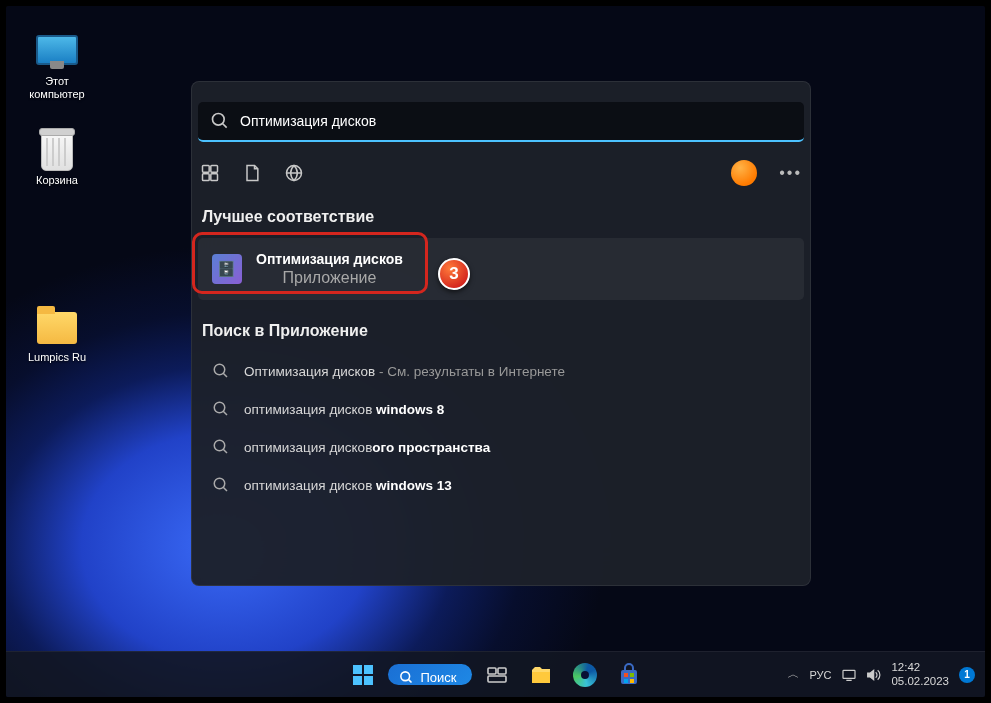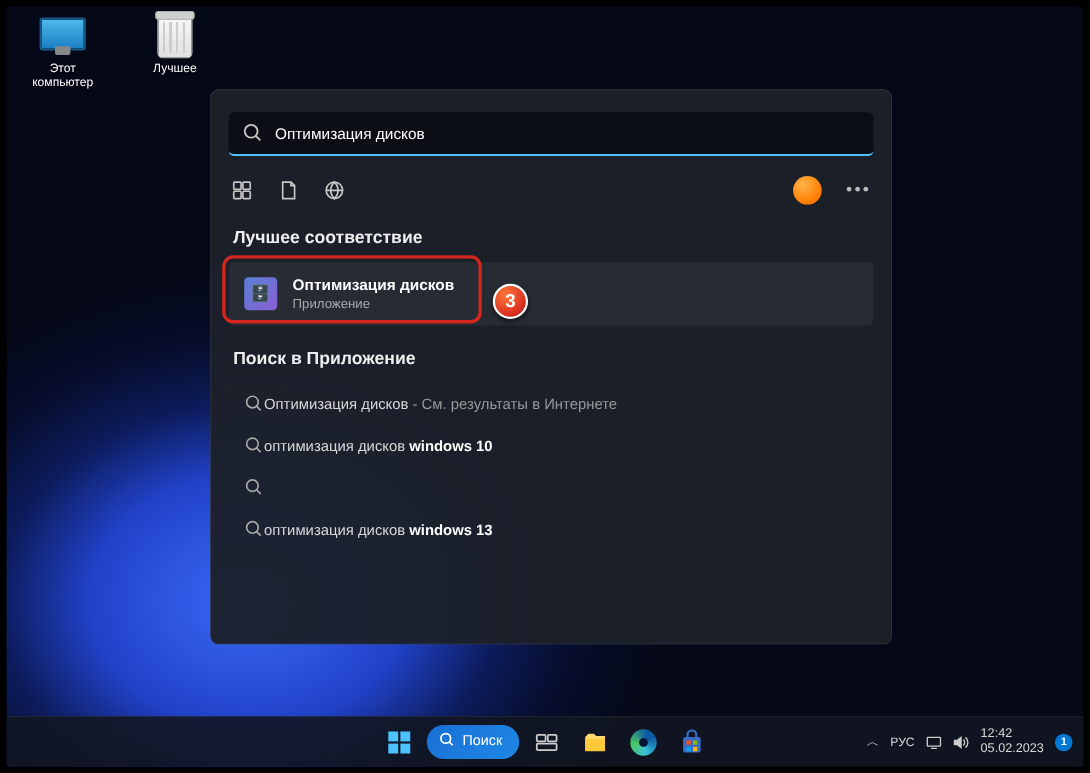--- a/index.html
+++ b/index.html
@@ -2,67 +2,67 @@
 <html><head>
 <meta charset="utf-8">
 <style>
 * { margin:0; padding:0; box-sizing:border-box; font-family:"Segoe UI",Arial,sans-serif; }
 body { width:991px; height:703px; background:#000; overflow:hidden; position:relative; }
 .desktop {
   position:absolute; inset:6px; border-radius:2px;
   background:radial-gradient(ellipse 380px 300px at 220px 540px,#3a6af7 0%,#2142c8 38%,#0c1b5a 60%,#070e2d 78%,#050816 100%);
   overflow:hidden;
 }
-.desktop-icons { position:absolute; top:6px; left:15px; display:flex; gap:30px; }
+.desktop-icons { position:absolute; top:25px; left:15px; display:flex; flex-direction:column; gap:30px; }
 .di { width:72px; display:flex; flex-direction:column; align-items:center; gap:2px; cursor:pointer; }
 .di .ico { width:42px; height:42px; display:flex; align-items:center; justify-content:center; }
 .di span { color:#fff; font-size:11px; text-align:center; line-height:1.15; text-shadow:0 1px 2px rgba(0,0,0,.8); }
 .monitor{width:42px;height:34px;position:relative;}
 .monitor::before{content:"";position:absolute;top:0;left:0;right:0;height:26px;background:linear-gradient(#4db8e8,#1a7fc4);border-radius:3px;border:2px solid #1a5a8a;}
 .monitor::after{content:"";position:absolute;bottom:0;left:14px;width:14px;height:8px;background:#888;border-radius:0 0 2px 2px;}
 .bin{width:32px;height:40px;background:linear-gradient(#f8f8f8,#e0e0e0);border-radius:4px 4px 5px 5px;position:relative;border:1px solid #bbb;}
 .bin::before{content:"";position:absolute;top:-4px;left:-3px;right:-3px;height:6px;background:#d0d0d0;border-radius:3px;border:1px solid #aaa;}
 .bin::after{content:"";position:absolute;top:6px;left:4px;right:4px;bottom:4px;background:repeating-linear-gradient(90deg,#ccc 0 2px,transparent 2px 6px);}
 .folder{width:40px;height:32px;background:linear-gradient(#ffd869,#f5b942);border-radius:2px 3px 3px 3px;position:relative;}
 .folder::before{content:"";position:absolute;top:-6px;left:0;width:18px;height:8px;background:#f5b942;border-radius:2px 2px 0 0;}
 .edge-ico{width:38px;height:38px;border-radius:50%;background:conic-gradient(from 60deg,#0c59a4,#39c2d7 110deg,#4bc862 200deg,#0c59a4 320deg);position:relative;}
 .edge-ico::after{content:"";position:absolute;inset:8px;border-radius:50%;background:#091135;}
 
 .search-panel {
   position:absolute; top:75px; left:185px; width:620px; height:505px;
   background:rgba(28,32,42,.96); border-radius:8px; border:1px solid rgba(255,255,255,.08);
-  backdrop-filter:blur(20px); padding:20px 16px; color:#fff;
+  backdrop-filter:blur(20px); padding:20px 6px; color:#fff;
 }
 .search-box { display:flex; align-items:center; gap:10px; padding:9px 12px; background:rgba(10,12,18,.9); border-radius:5px; border-bottom:2px solid #4cc2ff; }
 .search-box input { flex:1; background:transparent; border:none; color:#fff; font-size:14px; outline:none; }
 .filter-row { display:flex; align-items:center; gap:22px; margin:18px 2px 2px; }
 .filter-row .spacer{flex:1;}
 .tab-ico{width:20px;height:20px;color:#c8c8c8;cursor:pointer;}
 .avatar{width:26px;height:26px;border-radius:50%;background:radial-gradient(circle at 35% 30%,#ffb347,#ff7b00 70%);}
 .dots{color:#bbb;font-size:16px;letter-spacing:2px;cursor:pointer;}
 
 .section-title{font-size:16px;font-weight:600;color:#efefef;margin:22px 0 12px 4px;}
 .best-match{display:flex;align-items:center;gap:14px;padding:13px 14px;background:rgba(255,255,255,.055);border-radius:5px;position:relative;}
 .best-match .bm-ico{width:30px;height:30px;background:linear-gradient(135deg,#5a7fd4,#8a5fd4);border-radius:4px;display:flex;align-items:center;justify-content:center;font-size:15px;}
 .best-match .bm-text .t1{font-size:14px;font-weight:600;}
-.best-match .bm-text .t2{font-size:12px;color:#a8a8a8;margin-top:2px;}
+.best-match .bm-text .t2{font-size:16px;color:#a8a8a8;margin-top:2px;text-align:center;}
 .highlight-box{position:absolute;top:-6px;left:-6px;width:236px;height:62px;border:3px solid #d4261e;border-radius:10px;pointer-events:none;}
 .step-badge{position:absolute;width:32px;height:32px;border-radius:50%;background:radial-gradient(circle at 35% 30%,#ff7a3a,#d4261e 75%);border:2px solid #fff;color:#fff;font-weight:bold;font-size:17px;display:flex;align-items:center;justify-content:center;box-shadow:0 2px 5px rgba(0,0,0,.6);}
 
 .web-list{display:flex;flex-direction:column;gap:0px;margin-top:4px;}
-.web-item{display:flex;align-items:center;padding:10px 14px;border-radius:4px;cursor:pointer;font-size:13.5px;color:#d8d8d8;}
+.web-item{display:flex;align-items:center;gap:14px;padding:10px 14px;border-radius:4px;cursor:pointer;font-size:13.5px;color:#d8d8d8;}
 .web-item .si{width:18px;height:18px;flex-shrink:0;}
 .web-item b{color:#fff;font-weight:600;}
 .web-item .dim{color:#999;}
 
 .taskbar{position:absolute;bottom:0;left:0;right:0;height:46px;background:rgba(18,22,34,.9);border-top:1px solid rgba(255,255,255,.06);display:flex;align-items:center;}
 .tb-center{position:absolute;left:50%;transform:translateX(-50%);display:flex;align-items:center;gap:6px;}
 .tb-btn{width:38px;height:38px;border-radius:4px;display:flex;align-items:center;justify-content:center;cursor:pointer;}
 .start-btn svg{width:24px;height:24px;}
-.search-pill{display:flex;align-items:center;gap:7px;padding:6px 15px 10px 11px;background:linear-gradient(135deg,#1a6fd4,#1e88e5);border-radius:18px;color:#fff;font-size:13px;cursor:pointer;}
+.search-pill{display:flex;align-items:center;gap:7px;padding:6px 15px 0 11px;background:linear-gradient(135deg,#1a6fd4,#1e88e5);border-radius:18px;color:#fff;font-size:13px;cursor:pointer;}
 .tb-ico{width:24px;height:24px;}
 .tb-right{position:absolute;right:10px;display:flex;align-items:center;gap:10px;color:#d8d8d8;font-size:11.5px;}
 .tb-right .chev{cursor:pointer;font-size:12px;color:#bbb;}
 .tb-right .lang{font-size:11px;cursor:pointer;}
 .tb-right .sys{display:flex;gap:8px;cursor:pointer;}
 .tb-right .clock{text-align:left;line-height:1.2;cursor:pointer;}
 .tb-right .notif{width:16px;height:16px;border-radius:50%;background:#0078d4;color:#fff;font-size:10px;display:flex;align-items:center;justify-content:center;font-weight:bold;}
 
 svg{display:block;}
 </style>
@@ -75,23 +75,29 @@
     <div class="di">
       <div class="ico">
           <div class="monitor"></div>
         </div>
       <span>Этот компьютер</span>
     </div>
     <div class="di">
       <div class="ico">
           <div class="bin"></div>
         </div>
-      <span>Лучшее</span>
+      <span>Корзина</span>
     </div>
     <div style="height:60px"></div>
+    <div class="di">
+      <div class="ico">
+          <div class="folder"></div>
+        </div>
+      <span>Lumpics Ru</span>
+    </div>
   </div>
 
   <div class="search-panel">
     <div class="search-box">
       <svg class="tab-ico" viewBox="0 0 24 24" fill="none" stroke="#c8c8c8" stroke-width="2">
           <circle cx="10" cy="10" r="7"></circle>
           <line x1="20" y1="20" x2="15" y2="15"></line>
         </svg>
       <input value="Оптимизация дисков" style="">
     </div>
@@ -138,27 +144,28 @@
             <circle cx="10" cy="10" r="7"></circle>
             <line x1="20" y1="20" x2="15" y2="15"></line>
           </svg>
         <span><span>Оптимизация дисков</span><b></b><span class="dim"> - См. результаты в Интернете</span></span>
       </div>
       <div class="web-item">
         <svg class="si" viewBox="0 0 24 24" fill="none" stroke="#aaa" stroke-width="2">
             <circle cx="10" cy="10" r="7"></circle>
             <line x1="20" y1="20" x2="15" y2="15"></line>
           </svg>
-        <span><span>оптимизация дисков </span><b>windows 10</b></span>
-      </div>
-      <div class="web-item">
-        <svg class="si" viewBox="0 0 24 24" fill="none" stroke="#aaa" stroke-width="2">
-            <circle cx="10" cy="10" r="7"></circle>
-            <line x1="20" y1="20" x2="15" y2="15"></line>
-          </svg>
+        <span><span>оптимизация дисков </span><b>windows 8</b></span>
+      </div>
+      <div class="web-item">
+        <svg class="si" viewBox="0 0 24 24" fill="none" stroke="#aaa" stroke-width="2">
+            <circle cx="10" cy="10" r="7"></circle>
+            <line x1="20" y1="20" x2="15" y2="15"></line>
+          </svg>
+        <span><span>оптимизация дисков</span><b>ого пространства</b></span>
       </div>
       <div class="web-item">
         <svg class="si" viewBox="0 0 24 24" fill="none" stroke="#aaa" stroke-width="2">
             <circle cx="10" cy="10" r="7"></circle>
             <line x1="20" y1="20" x2="15" y2="15"></line>
           </svg>
         <span><span>оптимизация дисков </span><b>windows 13</b></span>
       </div>
     </div>
   </div>

